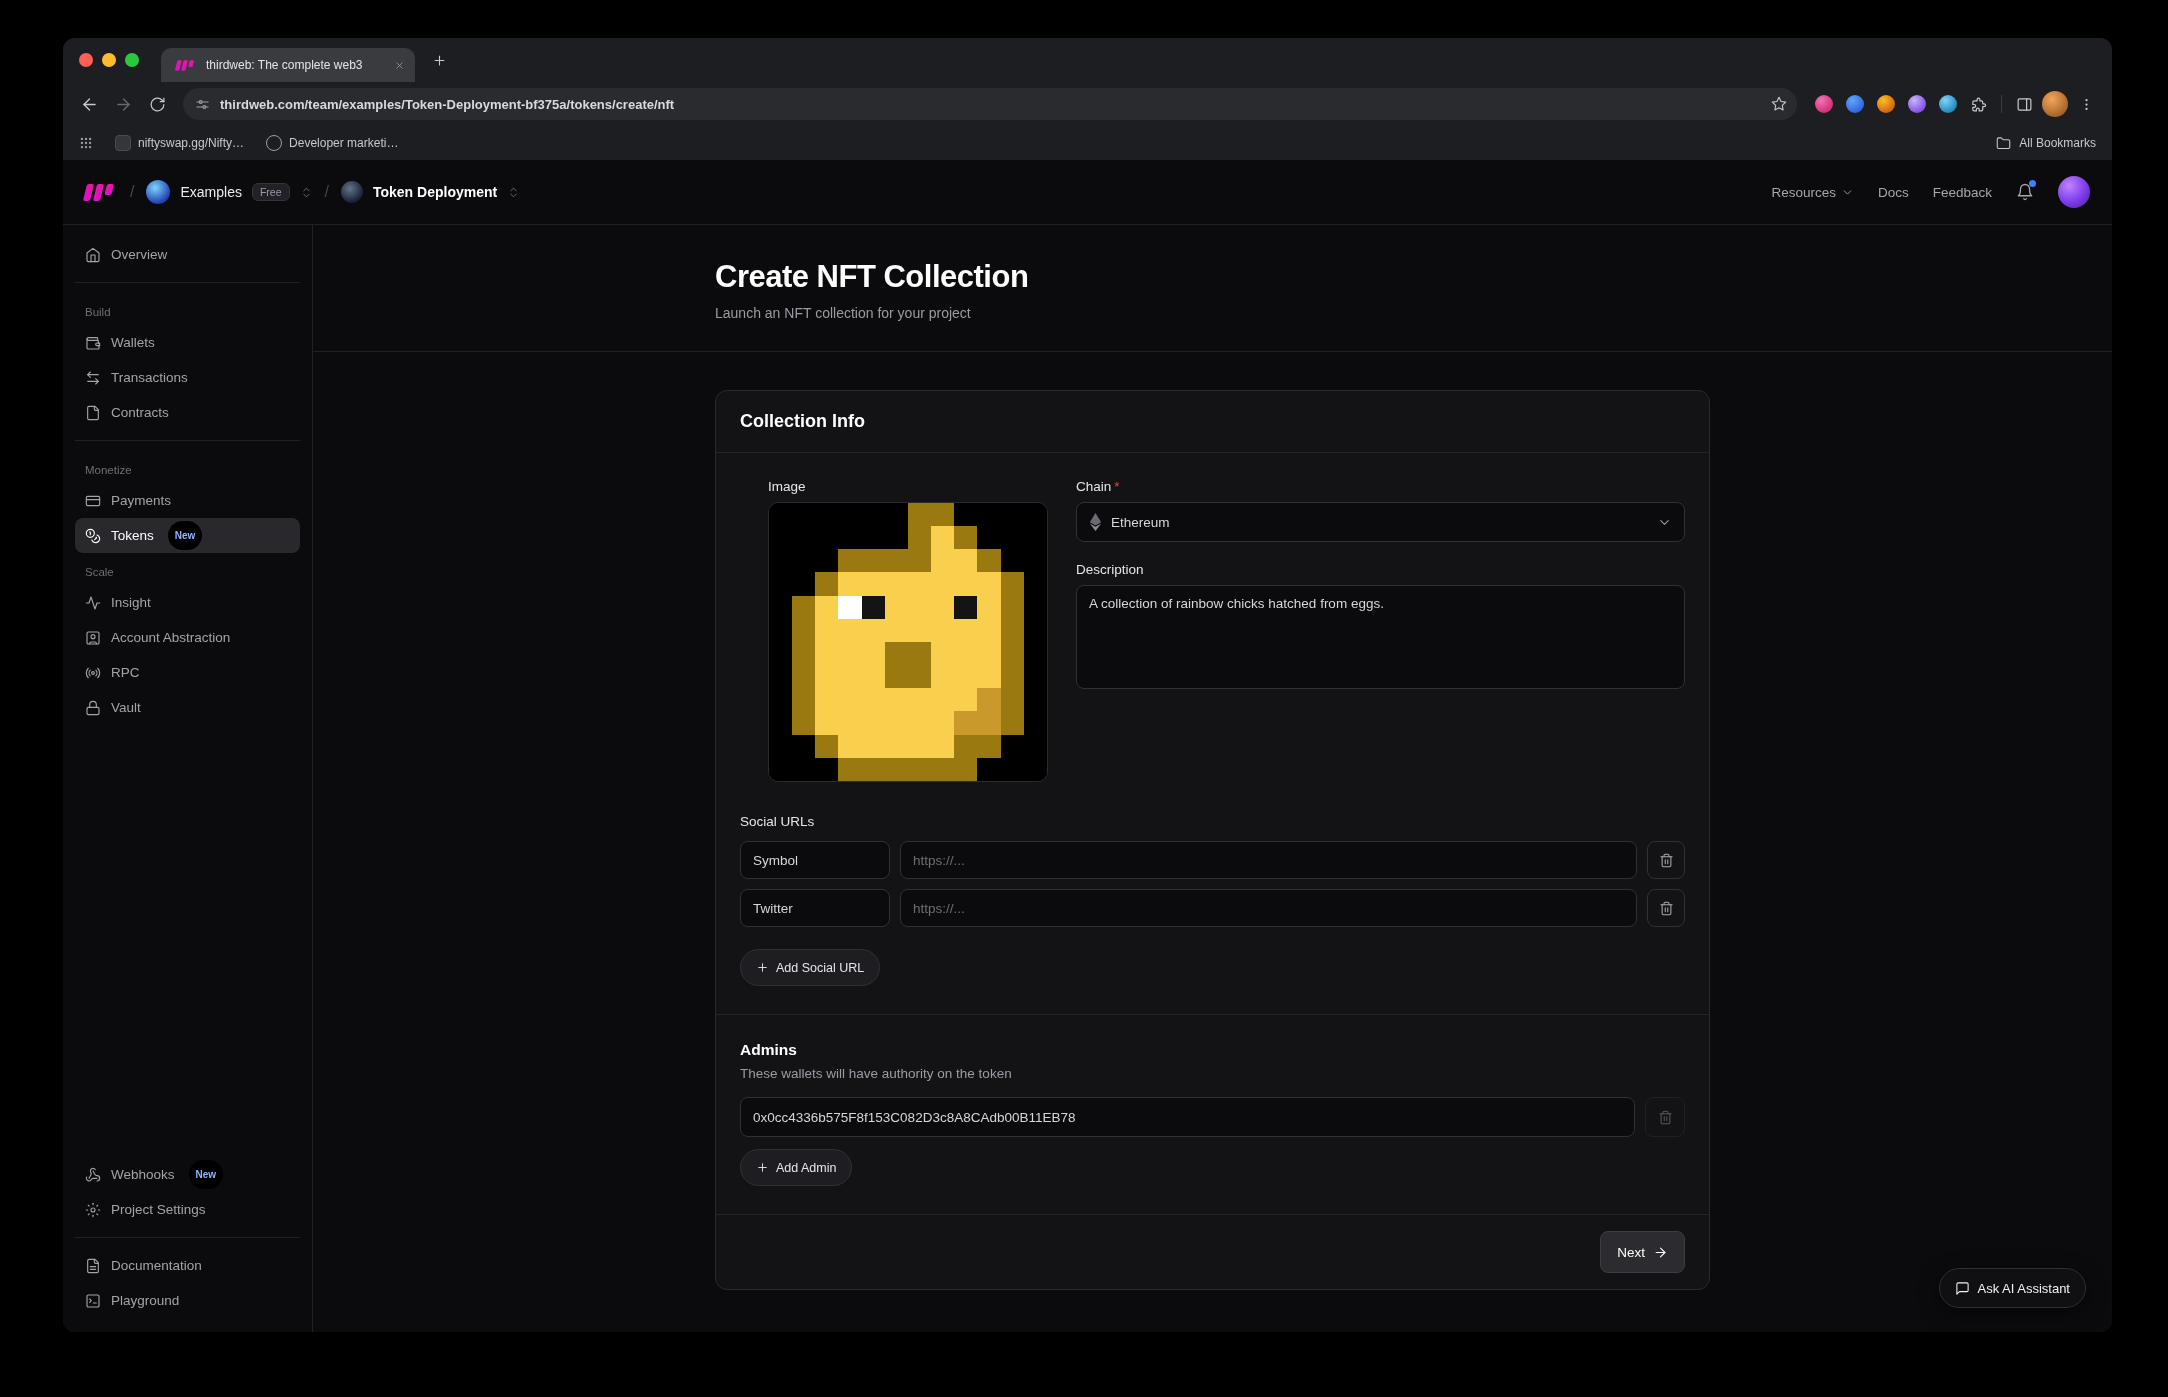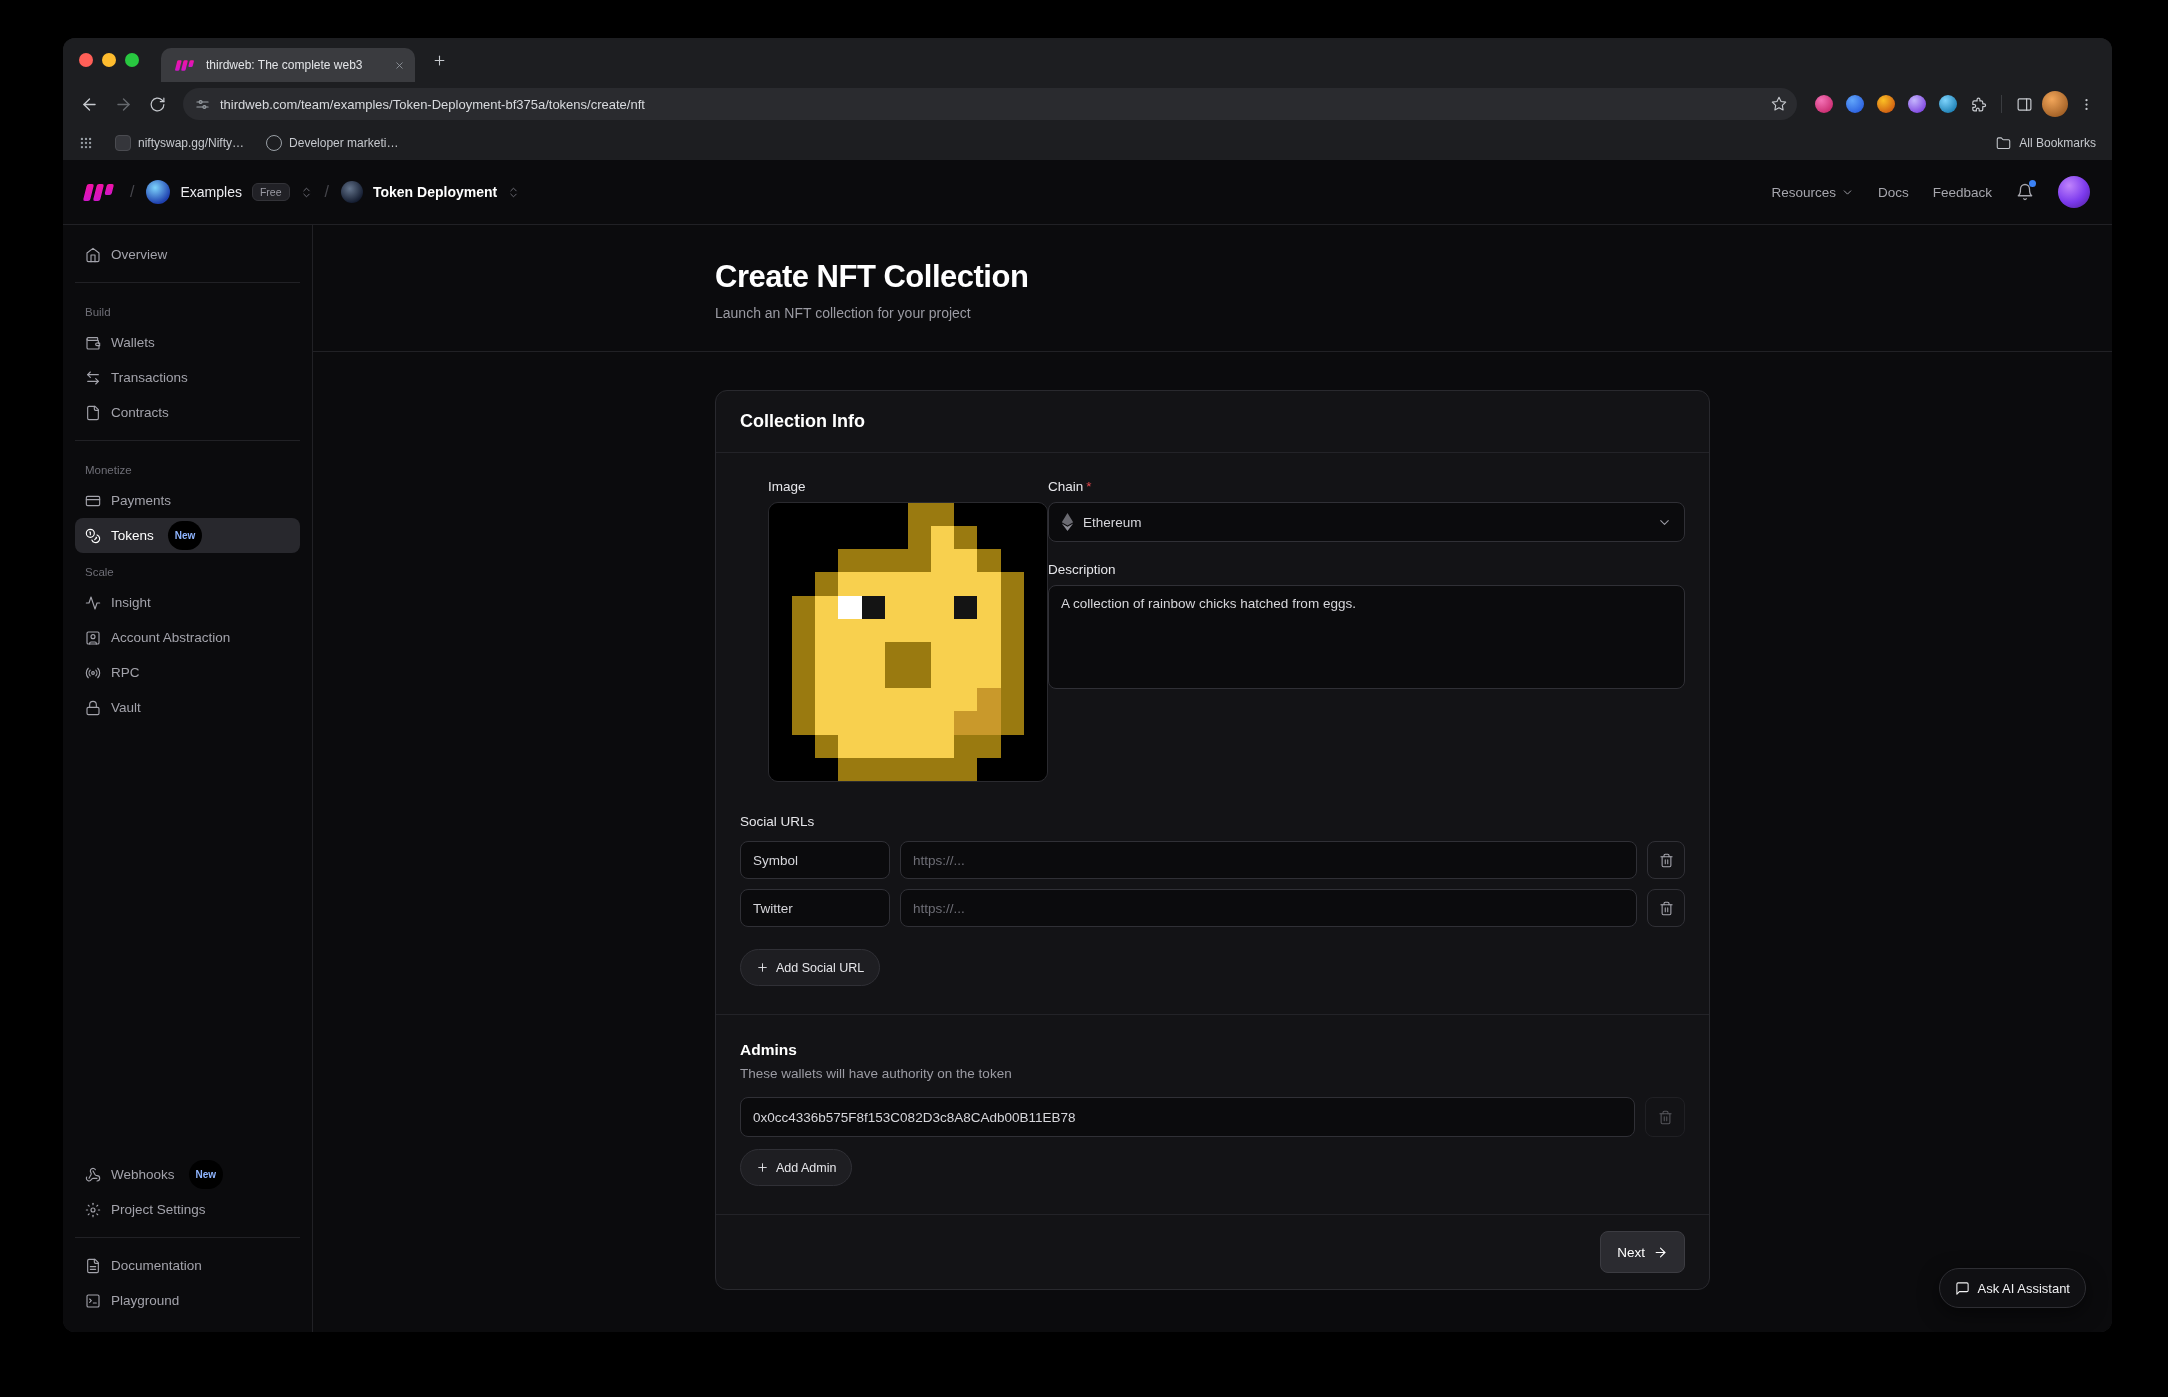--- a/index.html
+++ b/index.html
@@ -12,21 +12,21 @@
 
   .tabstrip{height:44px;background:#1d1e21;display:flex;align-items:flex-end;padding:0 16px;flex:0 0 auto;}
   .traffic{display:flex;gap:9px;margin-right:22px;align-self:center;}
   .tl{width:14px;height:14px;border-radius:50%;}
   .tl.red{background:#ff5f57}.tl.yellow{background:#febc2e}.tl.green{background:#28c840}
   .tab{height:34px;width:234px;background:#3a3b3f;border-radius:10px 10px 0 0;display:flex;align-items:center;gap:8px;padding:0 10px;}
   .tab-title{flex:1;font-size:12px;color:#e3e5e8;white-space:nowrap;overflow:hidden;text-overflow:ellipsis;}
   .tab-close{color:#9aa0a6;display:flex;}
   .newtab{width:28px;height:28px;border-radius:50%;display:flex;align-items:center;justify-content:center;color:#c6c9ce;align-self:center;margin-left:10px;}
 
-  .toolbar{height:44px;background:#1d1e21;display:flex;align-items:center;padding:0 10px;gap:2px;flex:0 0 auto;}
+  .toolbar{height:44px;background:#1d1e21;display:flex;align-items:center;padding:0 10px;gap:2px;flex:0 0 auto;font-weight:bold;}
   .tbtn{width:32px;height:32px;border-radius:50%;display:flex;align-items:center;justify-content:center;color:#c6c9ce;}
   .tbtn.dim{color:#66696e;}
   .omnibox{flex:1;height:32px;background:#2a2b2f;border-radius:16px;margin:0 8px;display:flex;align-items:center;padding:0 10px 0 12px;gap:10px;min-width:0;}
   .url{flex:1;font-size:13px;color:#d8dade;white-space:nowrap;overflow:hidden;text-overflow:ellipsis;}
   .ext-row{display:flex;align-items:center;gap:13px;padding:0 8px;color:#c6c9ce;}
   .ext-dot{width:18px;height:18px;border-radius:50%;}
   .vsep{width:1px;height:18px;background:#3a3c40;margin:0 4px;}
   .chrome-avatar{width:26px;height:26px;border-radius:50%;background:radial-gradient(circle at 38% 32%,#f2a65a,#8a4b16);}
 
   .bookmarks{height:34px;background:#1d1e21;display:flex;align-items:center;gap:22px;padding:0 16px;font-size:12px;color:#c6c9ce;flex:0 0 auto;}
@@ -68,21 +68,21 @@
 
   .main{flex:1;min-width:0;display:flex;flex-direction:column;overflow:hidden;}
   .page-head{padding:34px 0 30px;border-bottom:1px solid #212125;flex:0 0 auto;}
   .page-head-inner{width:995px;margin:0 auto;}
   .page-title{margin:0;font-size:31px;font-weight:700;color:#fff;letter-spacing:-0.5px;}
   .page-sub{margin-top:10px;font-size:14px;color:#9b9ba3;}
   .content{flex:1;display:flex;justify-content:center;padding-top:38px;overflow:hidden;}
   .card{width:995px;height:fit-content;background:#131316;border:1px solid #29292e;border-radius:12px;box-sizing:border-box;}
   .card-head{padding:20px 24px;font-size:18px;font-weight:600;color:#fff;border-bottom:1px solid #232328;}
   .card-body{padding:26px 24px 0;}
-  .top-row{display:flex;padding-left:28px;}
+  .top-row{display:flex;gap:28px;padding-left:28px;}
   .image-col{width:280px;flex:0 0 auto;}
   .flabel{display:block;font-size:13.5px;color:#e6e6ea;margin-bottom:8px;}
   .req{color:#e5484d;margin-left:3px;}
   .img-box{width:280px;height:280px;border:1px solid #2a2a2f;border-radius:10px;background:#000;overflow:hidden;box-sizing:border-box;}
   .pixel-grid{width:100%;height:100%;display:grid;grid-template-columns:repeat(12,1fr);grid-template-rows:repeat(12,1fr);}
   .fields-col{flex:1;display:flex;flex-direction:column;gap:20px;min-width:0;}
   .frow{display:flex;gap:22px;}
   .fgrow{flex:1;min-width:0;}
   .fsym{width:190px;flex:0 0 auto;}
   .tw-input{width:100%;height:40px;background:#0b0b0d;border:1px solid #303036;border-radius:8px;color:#d6d6db;font-size:13.5px;padding:0 12px;box-sizing:border-box;font-family:inherit;outline:none;display:block;}

